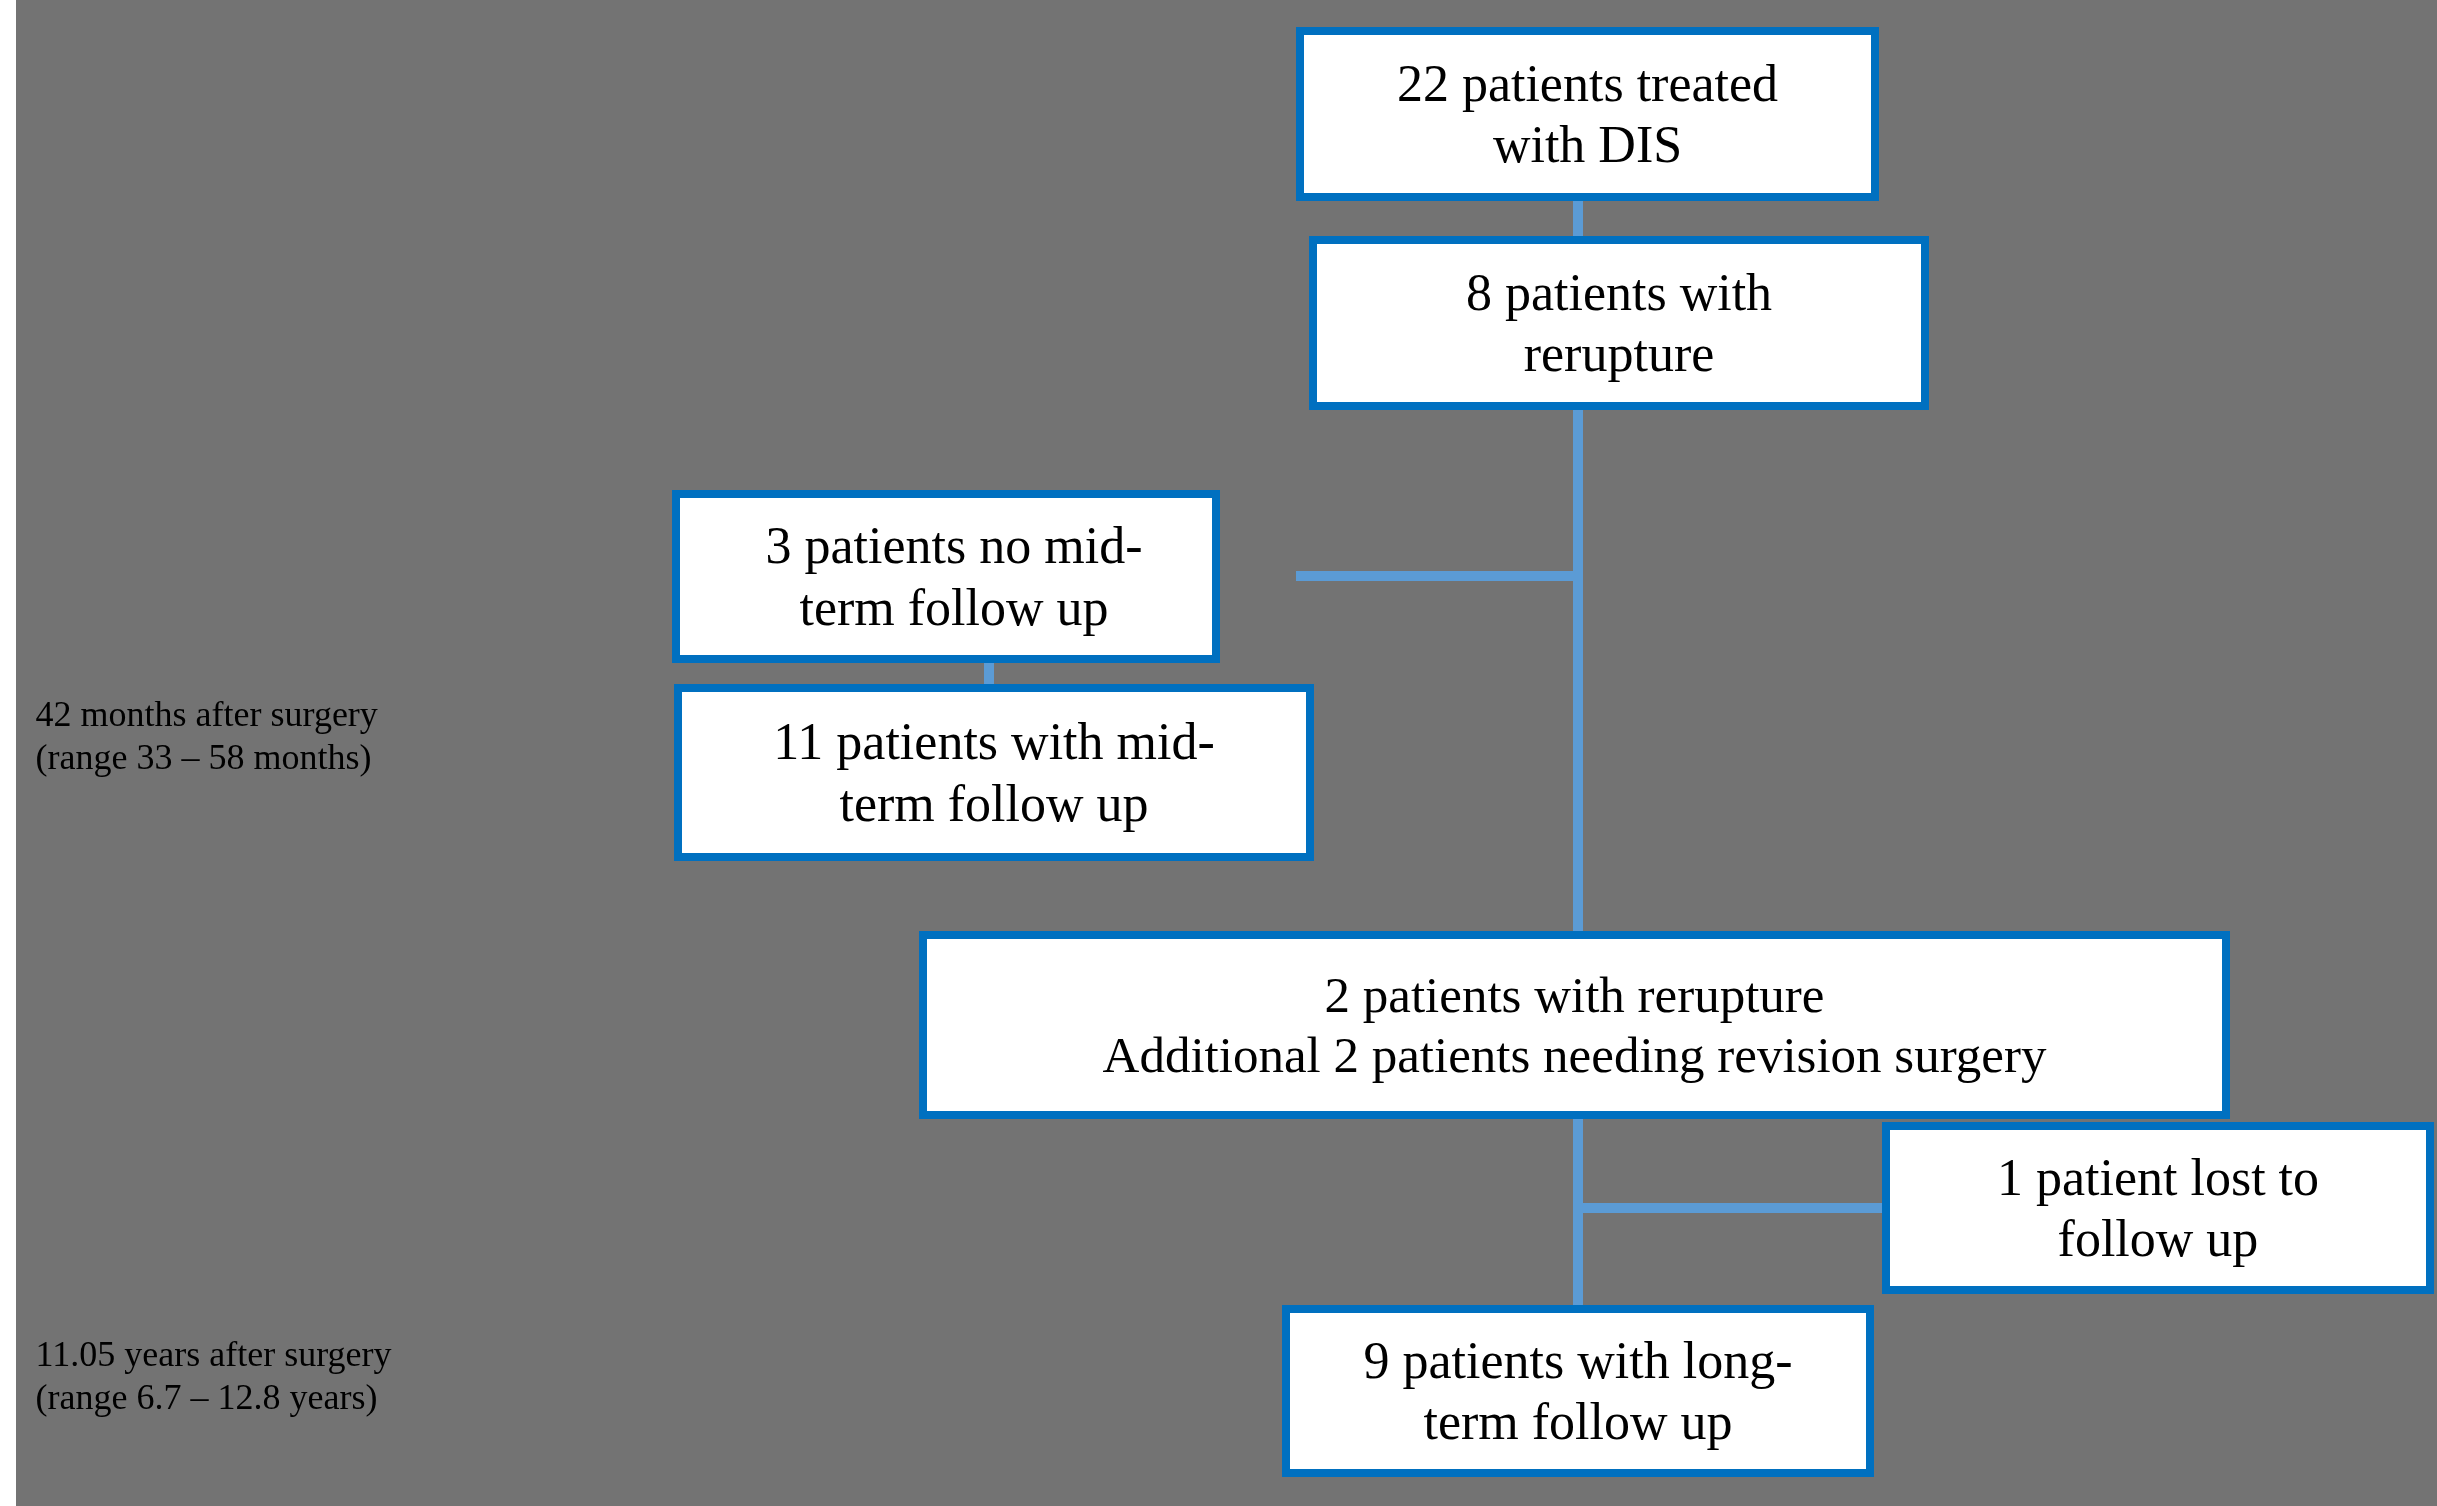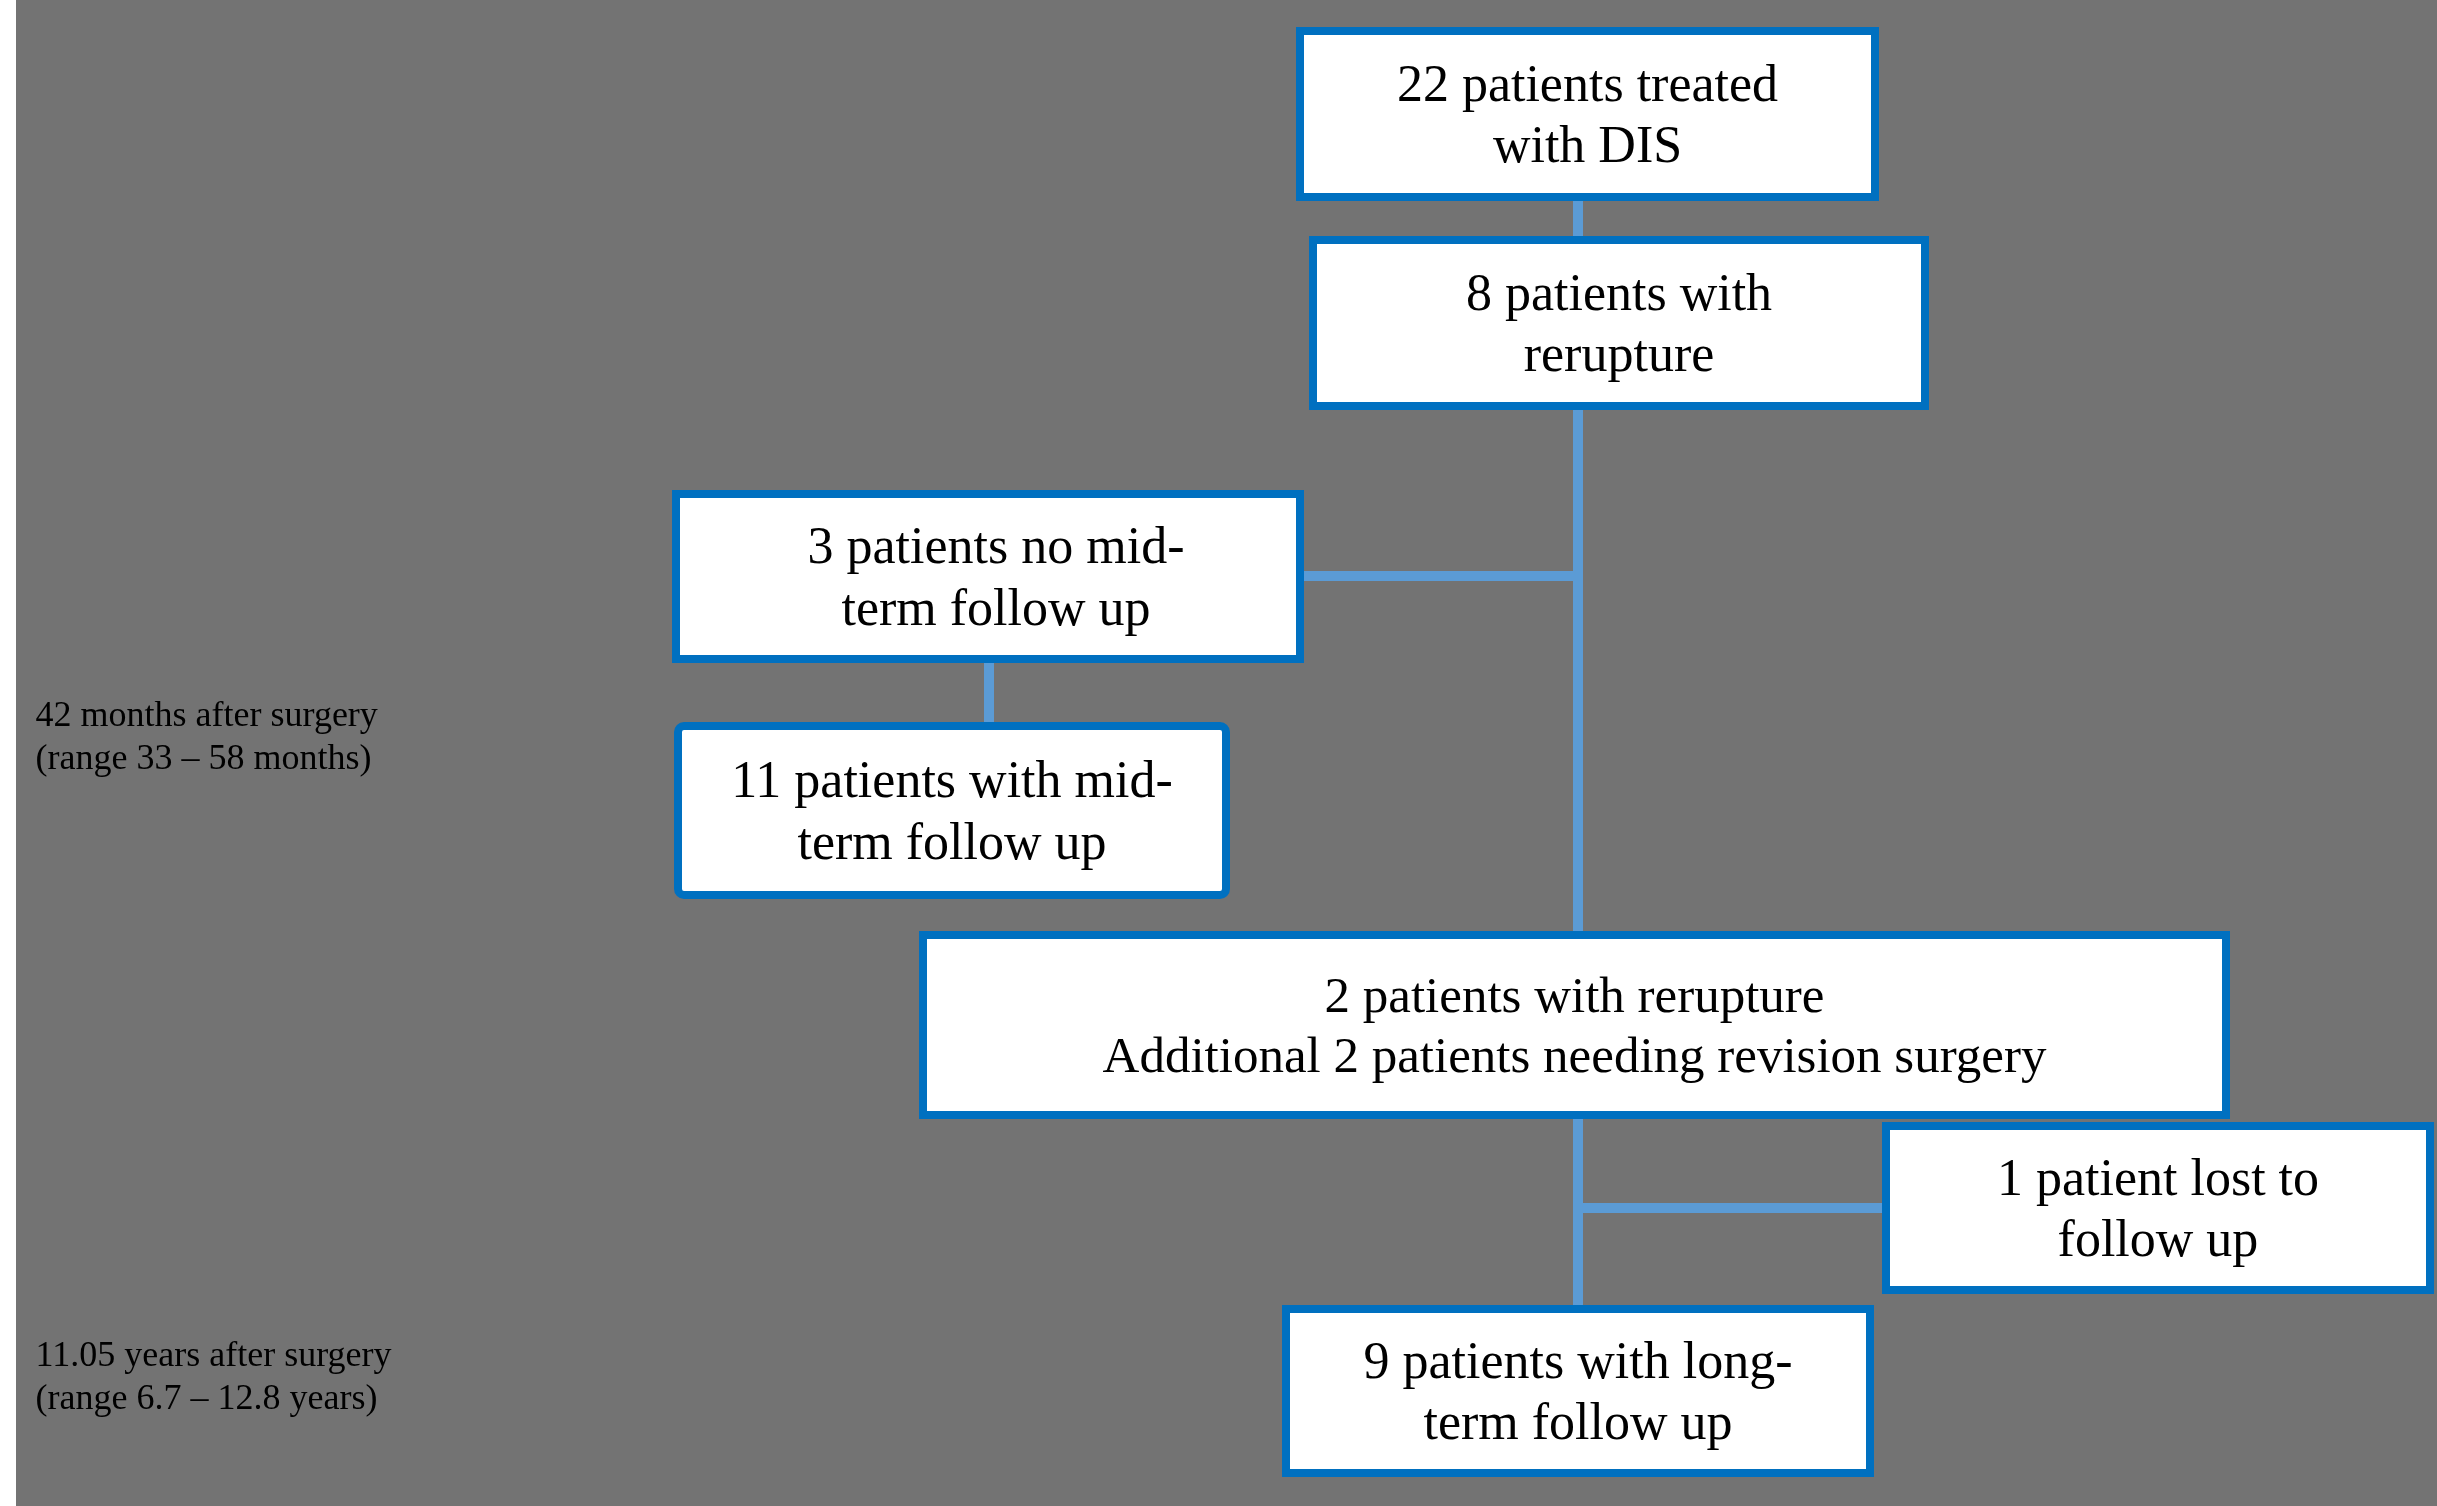--- a/index.html
+++ b/index.html
@@ -39,22 +39,22 @@
   .node .txt {
     display: block;
     width: 100%;
     white-space: pre-line;
     padding: 0 12.4px;
     box-sizing: border-box;
   }
 
   .node-treated     { left: 1280px; top: 27px;   width: 583px;  height: 174px; }
   .node-rerupture8  { left: 1293px; top: 236px;  width: 620px;  height: 174px; }
-  .node-nomid       { left: 656px;  top: 490px;  width: 632px;  height: 173px; padding-left: 16px; }
-  .node-withmid     { left: 658px;  top: 722px;  width: 556px;  height: 177px; border-radius: 10px; }
+  .node-nomid       { left: 656px;  top: 490px;  width: 548px;  height: 173px; padding-left: 16px; }
+  .node-withmid     { left: 658px;  top: 684px;  width: 640px;  height: 177px; }
   .node-rerupture2  { left: 903px; top: 931px; width: 1311px; height: 188px; font-size: 51px; }
   .node-lost        { left: 1866px; top: 1122px; width: 552px;  height: 172px; }
   .node-longterm    { left: 1266px; top: 1305px; width: 592px;  height: 172px; }
 
   
   .conn {
     position: absolute;
     background: #5B9BD5;
     z-index: 1;
   }

